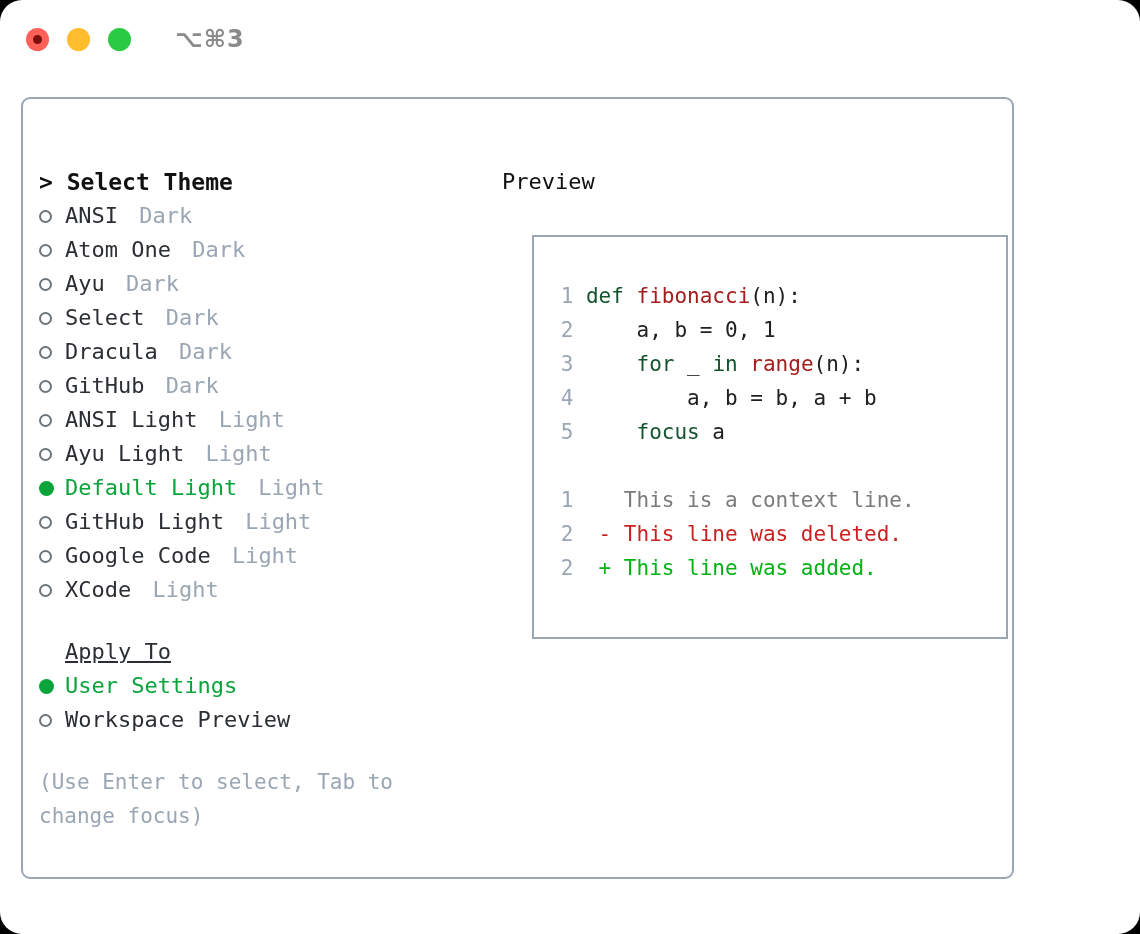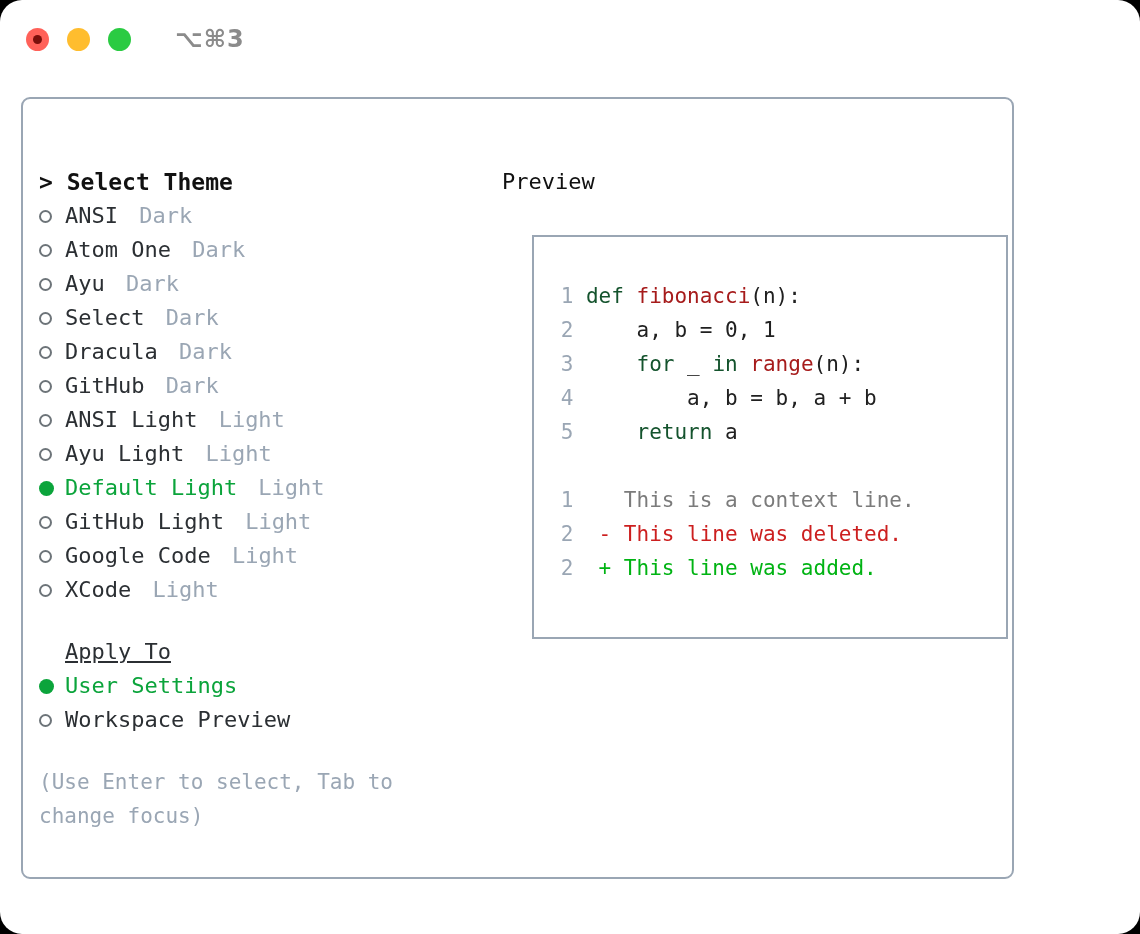--- a/index.html
+++ b/index.html
@@ -234,21 +234,21 @@
       </div>
 
       <div class="right-col">
         <div class="preview-title">Preview</div>
         <div class="preview-box">
           <div id="code-block">
               <div class="code-line"><span class="ln">1</span><span class="kw">def </span><span class="fn">fibonacci</span><span class="plain">(n):</span></div>
               <div class="code-line"><span class="ln">2</span><span class="plain">    a, b = 0, 1</span></div>
               <div class="code-line"><span class="ln">3</span><span class="plain">    </span><span class="kw">for</span><span class="plain"> _ </span><span class="kw">in</span><span class="plain"> </span><span class="fn">range</span><span class="plain">(n):</span></div>
               <div class="code-line"><span class="ln">4</span><span class="plain">        a, b = b, a + b</span></div>
-              <div class="code-line"><span class="ln">5</span><span class="plain">    </span><span class="kw">return</span><span class="plain"> a</span></div>
+              <div class="code-line"><span class="ln">5</span><span class="plain">    </span><span class="kw">focus</span><span class="plain"> a</span></div>
             </div>
           <div class="blank-line"></div>
           <div id="diff-block">
               <div class="code-line"><span class="ln">1</span><span class="ctx">   This is a context line.</span></div>
               <div class="code-line"><span class="ln">2</span><span class="del"> - This line was deleted.</span></div>
               <div class="code-line"><span class="ln">2</span><span class="add"> + This line was added.</span></div>
             </div>
         </div>
       </div>
 

